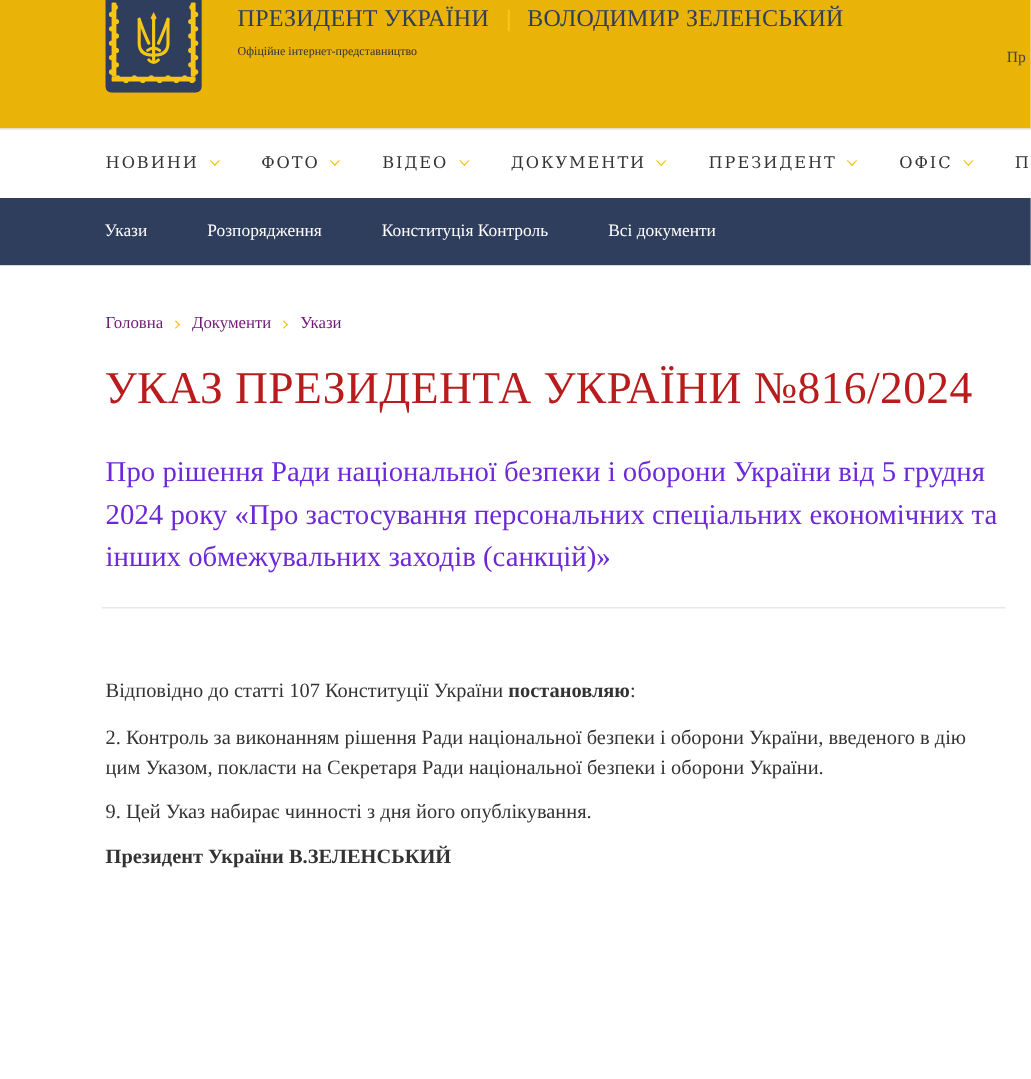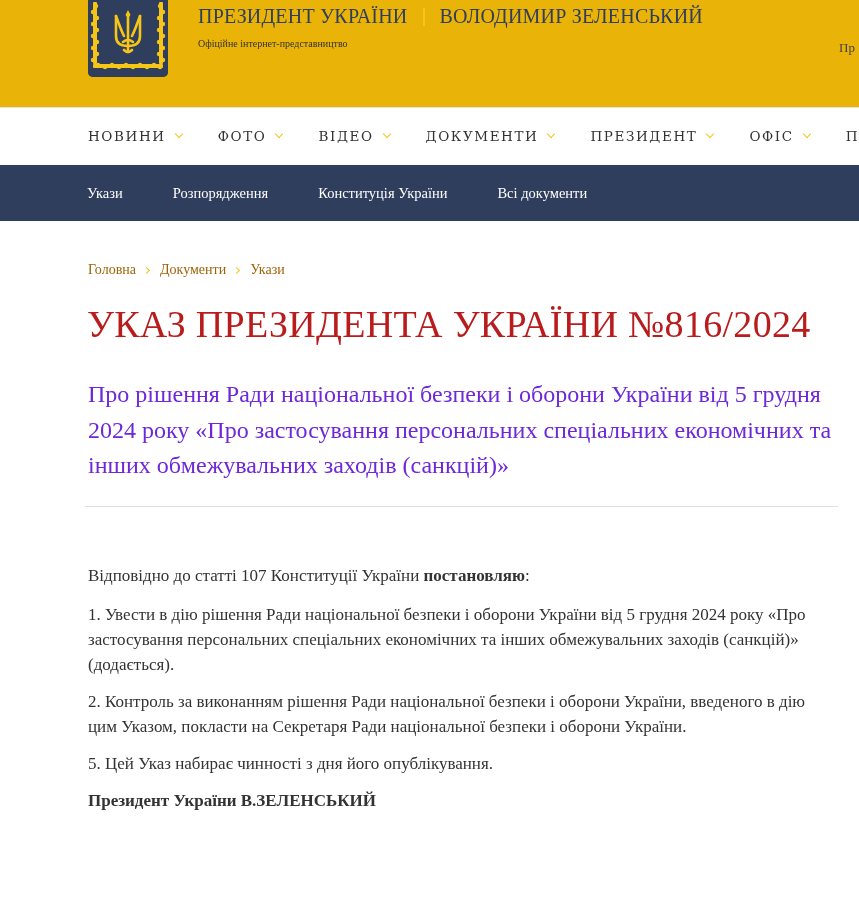--- a/index.html
+++ b/index.html
@@ -21,21 +21,21 @@
   .main-nav li { display: flex; align-items: center; font-family: "DejaVu Serif", serif; font-size: 13.5px; letter-spacing: 1.6px; color: #333; margin-right: 36px; cursor: pointer; }
   .main-nav li .chev { display: inline-block; width: 6px; height: 6px; border-right: 1.5px solid #f5c518; border-bottom: 1.5px solid #f5c518; transform: rotate(45deg); margin-left: 10px; margin-top: -4px; }
 
   
   .sub-nav { position: absolute; left: 0; top: 165px; width: 859px; height: 56px; background: #2f3e5d; }
   .sub-nav ul { list-style: none; position: absolute; left: 87px; top: 0; height: 56px; display: flex; align-items: center; white-space: nowrap; }
   .sub-nav li { font-family: "Liberation Serif", serif; font-size: 14.5px; color: #ffffff; margin-right: 50px; cursor: pointer; }
 
   
   .breadcrumb { position: absolute; left: 88px; top: 262px; display: flex; align-items: center; font-family: "Liberation Serif", serif; font-size: 14px; color: #333; white-space: nowrap; }
-  .breadcrumb a { color: #a16207; text-decoration: none; }
+  .breadcrumb a { color: #701a75; text-decoration: none; }
   .breadcrumb .bc-sep { display: inline-block; width: 5px; height: 5px; border-right: 1.5px solid #f5c518; border-top: 1.5px solid #f5c518; transform: rotate(45deg); margin: 0 11px 0 8px; }
 
   
   .page-title { position: absolute; left: 87px; top: 302px; font-family: "Liberation Serif", serif; font-size: 38px; font-weight: normal; color: #b91c1c; white-space: nowrap; letter-spacing: 0.3px; }
   .page-subtitle { position: absolute; left: 88px; top: 377px; width: 760px; font-family: "Liberation Serif", serif; font-size: 24px; line-height: 35.5px; color: #6d28d9; font-weight: normal; }
   .divider { position: absolute; left: 85px; top: 506px; width: 753px; height: 1px; background: #e0e0e0; }
 
   
   .article { position: absolute; left: 88px; top: 563px; width: 750px; font-family: "Liberation Serif", serif; font-size: 17px; line-height: 25px; color: #333; }
   .article p { margin-bottom: 12px; }
@@ -138,36 +138,35 @@
     <li>
         <span>ПРЕС</span>
       </li>
   </ul>
 </nav>
 
 <nav class="sub-nav">
   <ul>
     <li>Укази</li>
     <li>Розпорядження</li>
-    <li>Конституція України</li>
+    <li>Конституція Контроль</li>
     <li>Всі документи</li>
   </ul>
 </nav>
 
 <div class="breadcrumb">
   <a>Головна</a>
   <span class="bc-sep"></span>
   <a>Документи</a>
   <span class="bc-sep"></span>
   <a>Укази</a>
 </div>
 
 <h1 class="page-title">УКАЗ ПРЕЗИДЕНТА УКРАЇНИ №816/2024</h1>
 <h2 class="page-subtitle">Про рішення Ради національної безпеки і оборони України від 5 грудня 2024 року «Про застосування персональних спеціальних економічних та інших обмежувальних заходів (санкцій)»</h2>
 <div class="divider"></div>
 
 <article class="article">
   <p class="intro"><span>Відповідно до статті 107 Конституції України </span><b>постановляю</b><span>:</span></p>
-  <p>1. Увести в дію рішення Ради національної безпеки і оборони України від 5 грудня 2024 року «Про застосування персональних спеціальних економічних та інших обмежувальних заходів (санкцій)» (додається).</p>
   <p>2. Контроль за виконанням рішення Ради національної безпеки і оборони України, введеного в дію цим Указом, покласти на Секретаря Ради національної безпеки і оборони України.</p>
-  <p>5. Цей Указ набирає чинності з дня його опублікування.</p>
+  <p>9. Цей Указ набирає чинності з дня його опублікування.</p>
   <p class="signature">Президент України В.ЗЕЛЕНСЬКИЙ</p>
 </article>
 
 </body></html>

